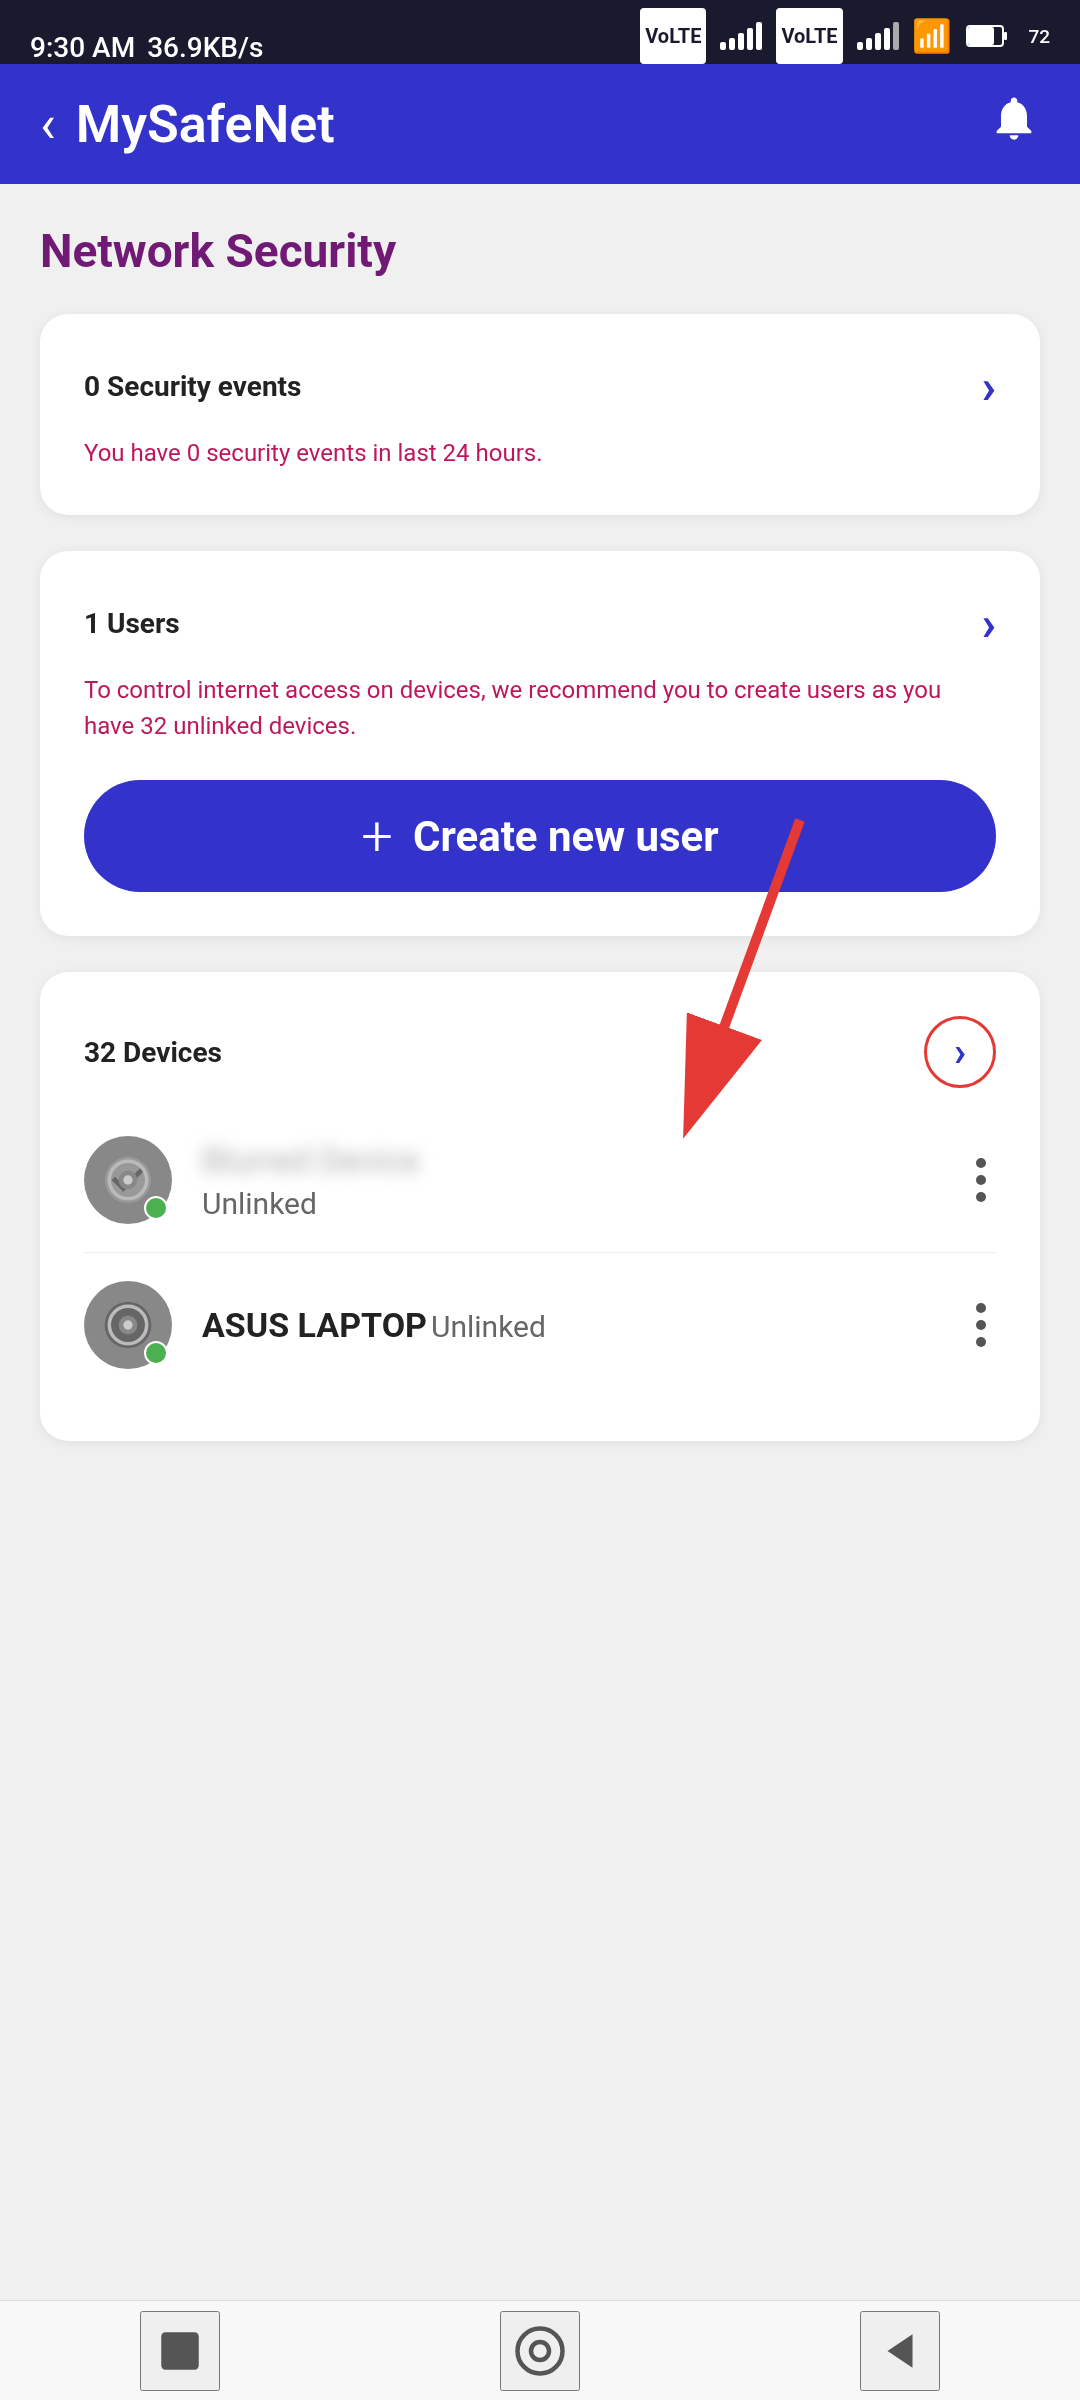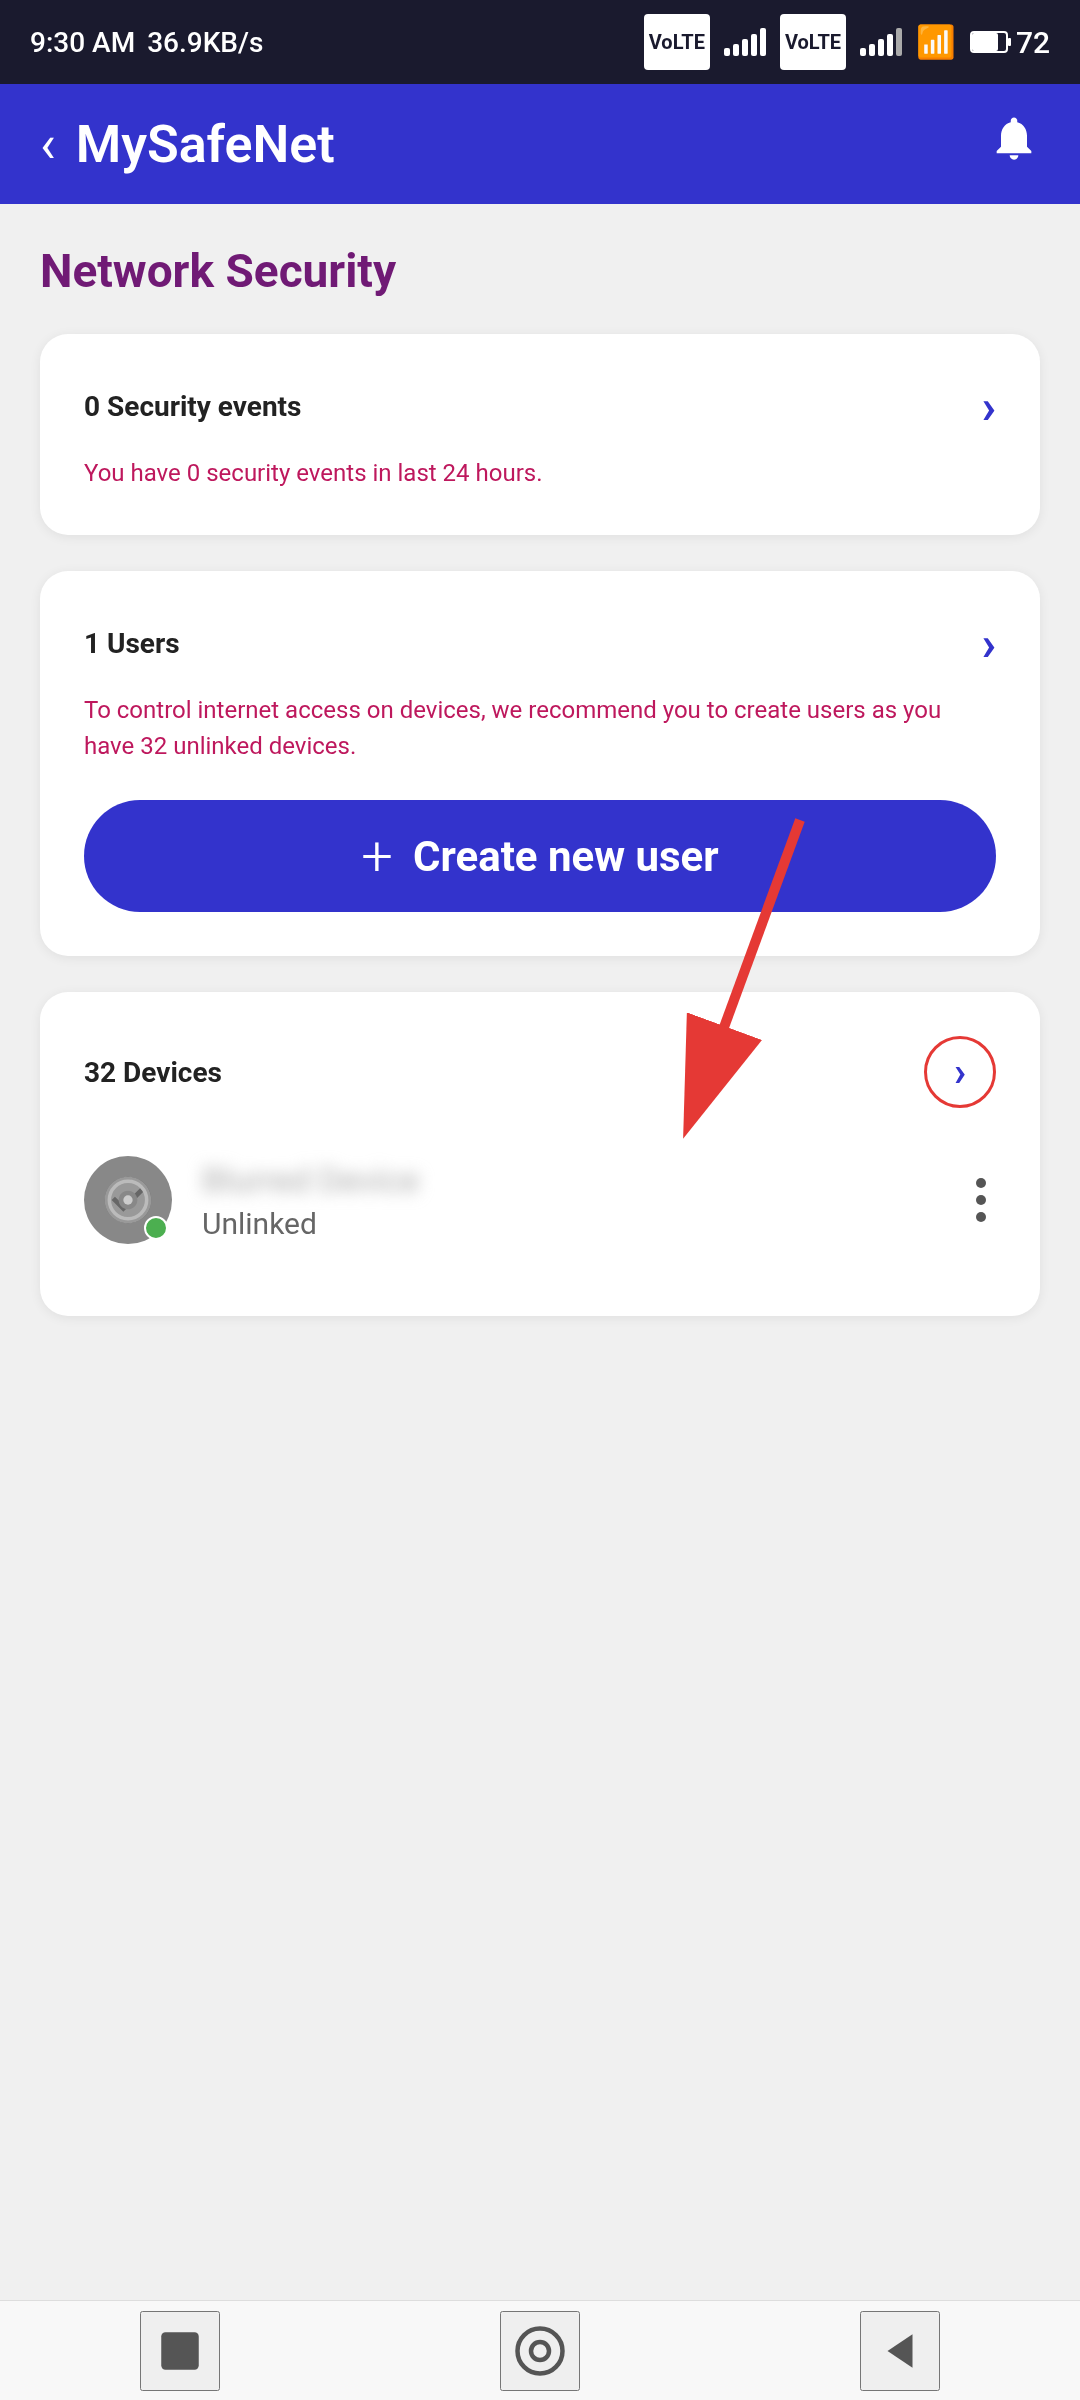--- a/index.html
+++ b/index.html
@@ -14,24 +14,24 @@
       width: 1080px;
       height: 2400px;
       background: #f0f0f0;
       overflow: hidden;
       position: relative;
     }
 
     
     .status-bar {
       width: 100%;
-      height: 84px;
+      height: 64px;
       background: #1a1a2e;
       display: flex;
-      align-items: center;
+      align-items: flex-end;
       justify-content: space-between;
       padding: 0 30px;
       color: white;
       font-size: 28px;
       font-weight: 500;
     }
 
     .status-left {
       display: flex;
       align-items: center;
@@ -316,21 +316,21 @@
     <div class="signal-bars">
       <div class="signal-bar" style="height:8px"></div>
       <div class="signal-bar" style="height:12px"></div>
       <div class="signal-bar" style="height:17px"></div>
       <div class="signal-bar" style="height:22px"></div>
       <div class="signal-bar" style="height:28px; background:#aaa;"></div>
     </div>
 
     <span style="font-size:32px;">📶</span>
 
-    <span style="font-size:30px; display:flex; align-items:center; gap:4px;">
+    <span style="font-size:19px; display:flex; align-items:center; gap:20px;">
       <svg width="42" height="22" viewBox="0 0 42 22">
         <rect x="1" y="1" width="36" height="20" rx="3" ry="3" fill="none" stroke="white" stroke-width="2"></rect>
         <rect x="2" y="2" width="26" height="18" rx="2" ry="2" fill="white"></rect>
         <rect x="38" y="7" width="3" height="8" rx="1" ry="1" fill="white"></rect>
       </svg>
       <span>72</span>
     </span>
   </div>
 </div>
 
@@ -392,20 +392,42 @@
         <span class="device-name-blurred">Blurred Device</span>
         <span class="device-status">Unlinked</span>
       </div>
       <div class="device-more">
         <div class="more-dot"></div>
         <div class="more-dot"></div>
         <div class="more-dot"></div>
       </div>
     </div>
 
+    <div class="device-item">
+      <div class="device-icon-wrap">
+        <div class="device-icon">
+          <svg viewBox="0 0 24 24" fill="white">
+            <circle cx="12" cy="12" r="10" fill="#666"></circle>
+            <circle cx="12" cy="12" r="8" fill="none" stroke="#bbb" stroke-width="1.5"></circle>
+            <path d="M8 12c0-2.21 1.79-4 4-4s4 1.79 4 4-1.79 4-4 4-4-1.79-4-4z" fill="#888"></path>
+            <circle cx="12" cy="12" r="2" fill="#ccc"></circle>
+          </svg>
+        </div>
+        <div class="online-dot"></div>
+      </div>
+      <div class="device-info">
+        <span class="device-name">ASUS LAPTOP</span>
+        <span class="device-status">Unlinked</span>
+      </div>
+      <div class="device-more">
+        <div class="more-dot"></div>
+        <div class="more-dot"></div>
+        <div class="more-dot"></div>
+      </div>
+    </div>
   </div>
 </div>
 
 <svg style="position:absolute; top:0; left:0; width:1080px; height:2400px; pointer-events:none; z-index:99;">
 
   <defs>
     <marker id="arrowhead" markerWidth="12" markerHeight="8" refX="10" refY="4" orient="auto">
       <polygon points="0 0, 12 4, 0 8" fill="#e53935"></polygon>
     </marker>
   </defs>

